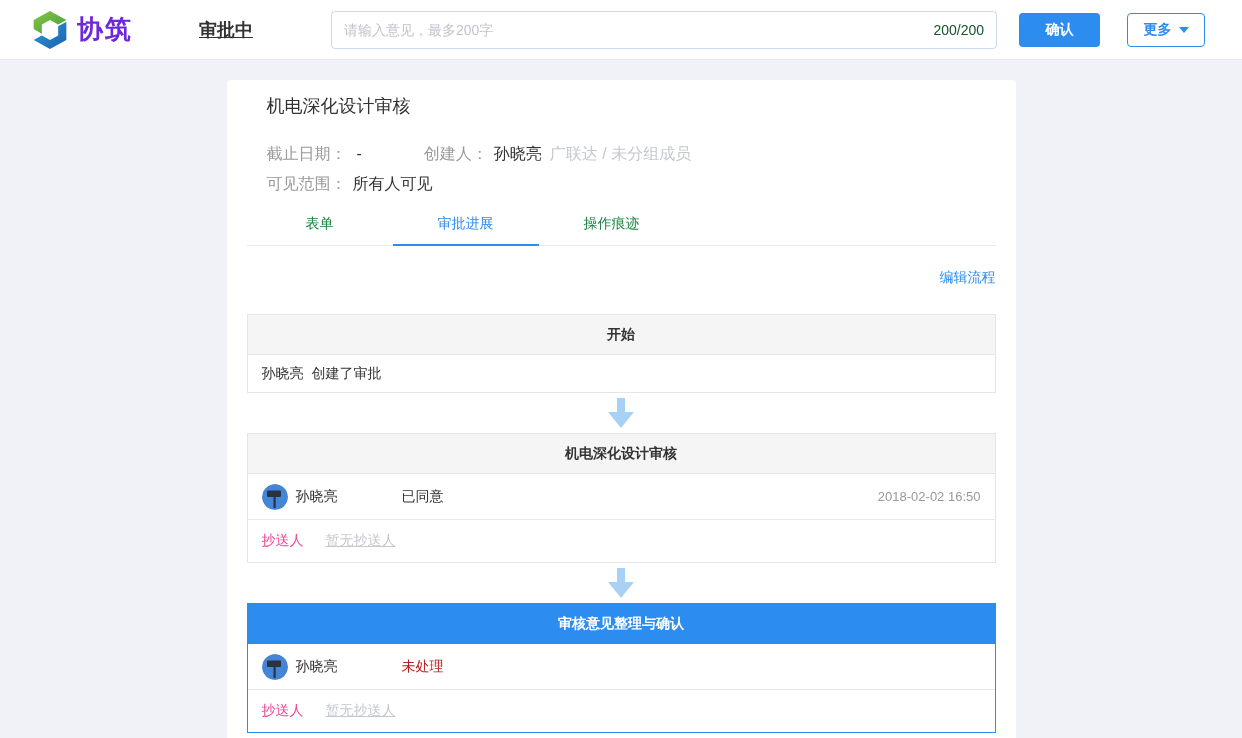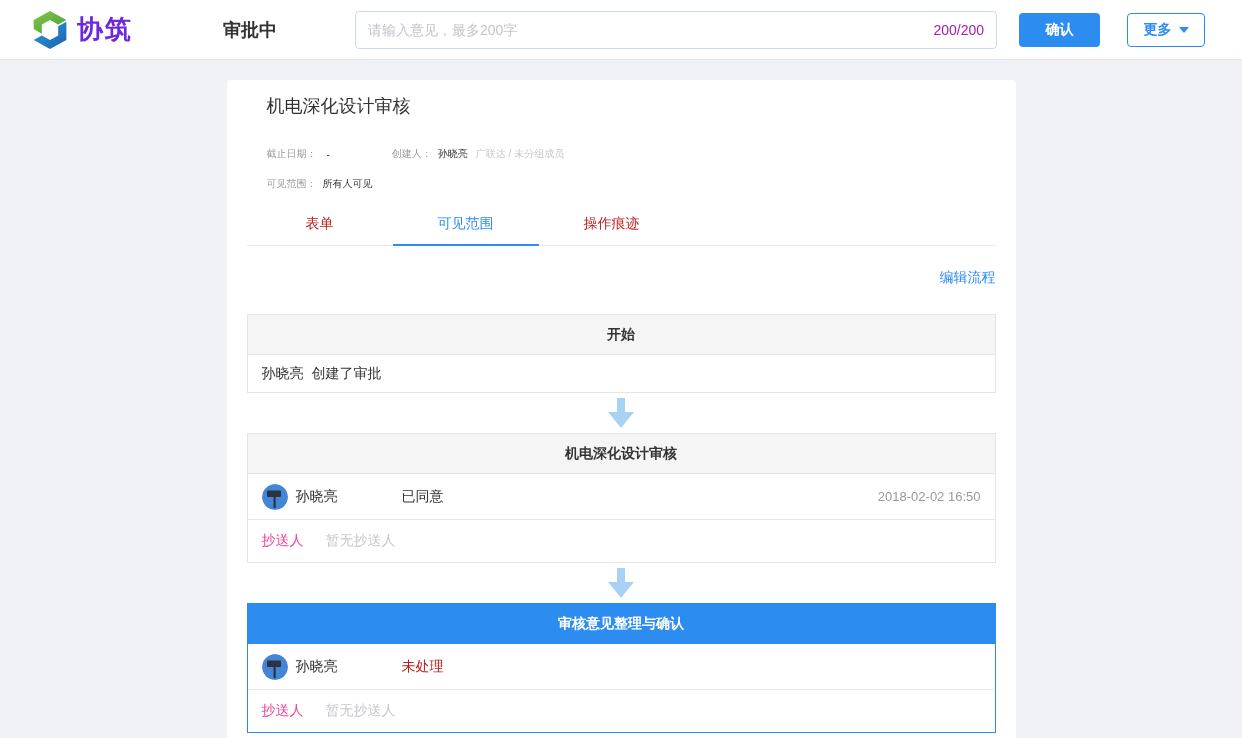--- a/index.html
+++ b/index.html
@@ -4,54 +4,54 @@
 <style>
   * { margin:0; padding:0; box-sizing:border-box; }
   html,body { width:1242px; height:738px; overflow:hidden; }
   body { font-family:"Liberation Sans","DejaVu Sans",sans-serif; background:#f0f2f8; }
 
   
   .topbar { height:60px; background:#fff; border-bottom:1px solid #e2e7f0;
             display:flex; align-items:center; padding:0 37px 0 30px; }
   .logo { display:flex; align-items:center; gap:7px; }
   .logo-text { font-size:26px; font-weight:bold; color:#6d28d9; letter-spacing:2px; }
-  .page-title { margin-left:90px; font-size:18px; font-weight:bold; color:#333; white-space:nowrap; }
+  .page-title { margin-left:66px; font-size:18px; font-weight:bold; color:#333; white-space:nowrap;text-decoration:underline; }
   .comment-box { flex:1; margin-left:78px; margin-right:22px; height:38px;
                  border:1px solid #ccd9ee; border-radius:4px; background:#fff;
                  display:flex; align-items:center; padding:0 12px; }
   .comment-box input { flex:1; border:none; outline:none; font-size:14px; color:#333; background:transparent; }
   .comment-box input::placeholder { color:#c0c4cc; }
-  .char-counter { color:#a21caf; font-size:14px; margin-left:10px; white-space:nowrap; }
+  .char-counter { color:#14532d; font-size:14px; margin-left:10px; white-space:nowrap; }
   .btn-confirm { width:81px; height:34px; background:#2d8cf0; color:#fff; border:none;
                  border-radius:4px; font-size:14px; cursor:pointer; flex-shrink:0;
                  font-family:inherit; font-weight:bold;}
   .btn-more { width:78px; height:34px; margin-left:27px; background:#fff; color:#2d8cf0;
               border:1px solid #2d8cf0; border-radius:4px; font-size:14px; cursor:pointer;
               display:flex; align-items:center; justify-content:center; gap:7px; flex-shrink:0;
               font-family:inherit; font-weight:bold;}
   .caret-down { width:0; height:0; border-left:5px solid transparent;
                 border-right:5px solid transparent; border-top:6px solid #2d8cf0; }
 
   
   .main { height:678px; display:flex; justify-content:center; overflow:hidden; }
   .detail-card { width:789px; background:#fff; margin-top:20px; border-radius:4px 4px 0 0;
                  padding:14px 20px 0; }
   .info-section { padding:0 20px; }
   .detail-title { font-size:18px; font-weight:500; color:#333; line-height:25px; }
-  .meta-row { display:flex; align-items:center; font-size:10px; height:22px; }
+  .meta-row { display:flex; align-items:center; font-size:16px; height:22px; }
   .meta-row.first { margin-top:24px; }
   .meta-row.second { margin-top:8px; }
   .meta-label { color:#999; }
   .meta-value { color:#333; margin-left:6px; }
   .meta-value.dash { margin-left:10px; }
   .meta-label.creator { margin-left:62px; }
   .meta-org { color:#c5c8ce; margin-left:8px; }
 
   .tabs { display:flex; border-bottom:1px solid #e8eaec; margin-top:12px; }
-  .tab { width:146px; text-align:center; padding:8px 0 12px; font-size:14px; color:#b91c1c;
+  .tab { width:146px; text-align:center; padding:8px 0 12px; font-size:14px; color:#15803d;
          cursor:pointer; position:relative; }
   .tab.active { color:#2d8cf0; }
   .tab.active::after { content:''; position:absolute; left:0; right:0; bottom:-1px;
                        height:2px; background:#2d8cf0; }
 
   .edit-flow-row { text-align:right; margin-top:22px; height:20px; }
   .edit-flow-link { font-size:14px; color:#2d8cf0; cursor:pointer; text-decoration:none; }
 
   
   .workflow { margin-top:26px; }
@@ -66,21 +66,21 @@
   .node-simple-row .action { margin-left:8px; }
   .member-row { display:flex; align-items:center; height:46px; padding:0 14px;
                 border-bottom:1px solid #e8e8e8; }
   .avatar { width:26px; height:26px; border-radius:50%; overflow:hidden; flex-shrink:0; }
   .member-name { margin-left:8px; width:106px; font-size:14px; color:#333; }
   .member-status { font-size:14px; color:#333; }
   .member-status.pending { color:#b91c1c; }
   .member-time { margin-left:auto; font-size:13px; color:#999; }
   .cc-row { display:flex; align-items:center; height:42px; padding:0 14px; font-size:14px; }
   .cc-label { color:#ec4899; }
-  .cc-value { color:#c5c8ce; margin-left:22px; }
+  .cc-value { color:#c5c8ce; margin-left:22px;text-decoration:underline; }
 
   .arrow-wrap { display:flex; justify-content:center; align-items:center; height:40px; }
 </style>
 </head>
 <body>
 
 <div class="topbar">
   <div class="logo">
     <span style="display:flex;">
       <svg width="40" height="40" viewBox="0 0 44 44">
@@ -131,21 +131,21 @@
       </div>
 
       <div class="meta-row second">
         <span class="meta-label">可见范围：</span>
         <span class="meta-value">所有人可见</span>
       </div>
     </div>
 
     <div class="tabs">
       <div class="tab">表单</div>
-      <div class="tab active">可见范围</div>
+      <div class="tab active">审批进展</div>
       <div class="tab">操作痕迹</div>
     </div>
 
     <div class="edit-flow-row">
       <a class="edit-flow-link">编辑流程</a>
     </div>
 
     <div class="workflow">
 
       <div class="node">

